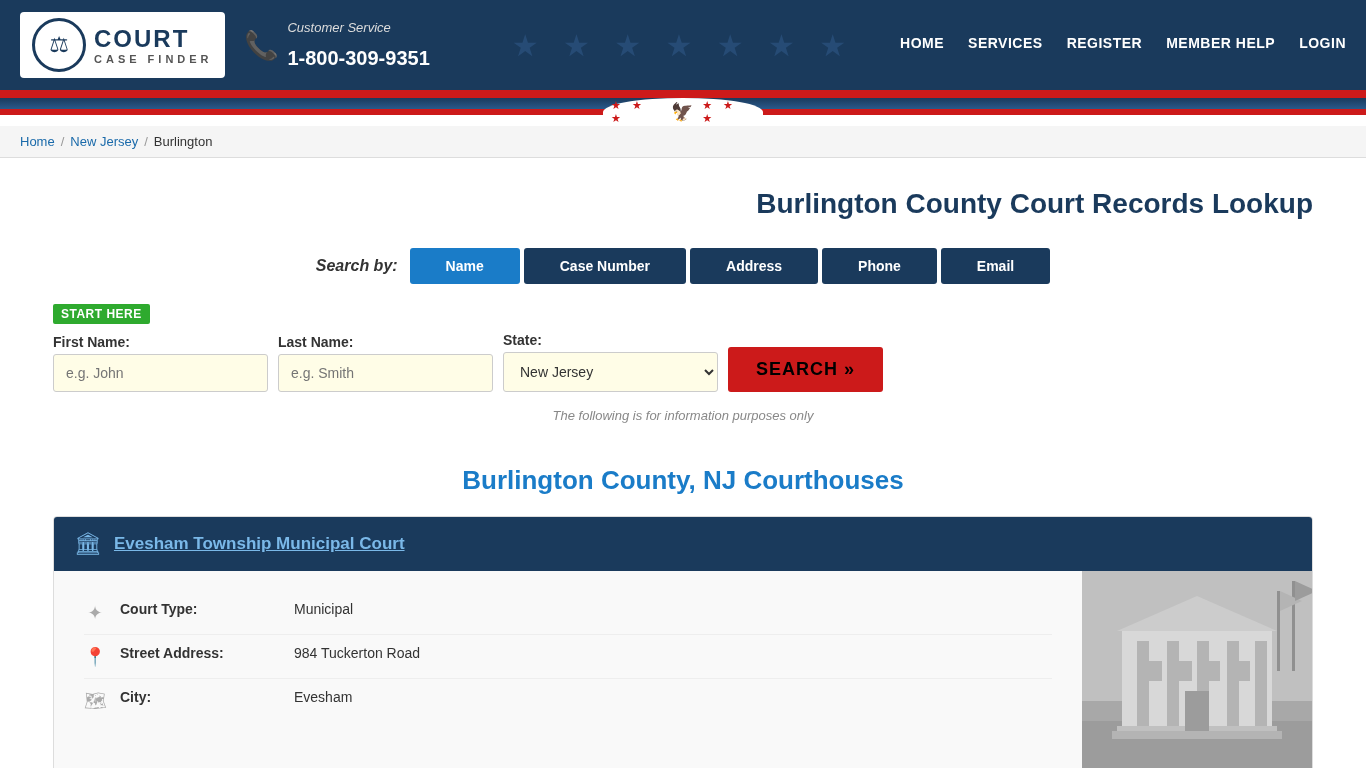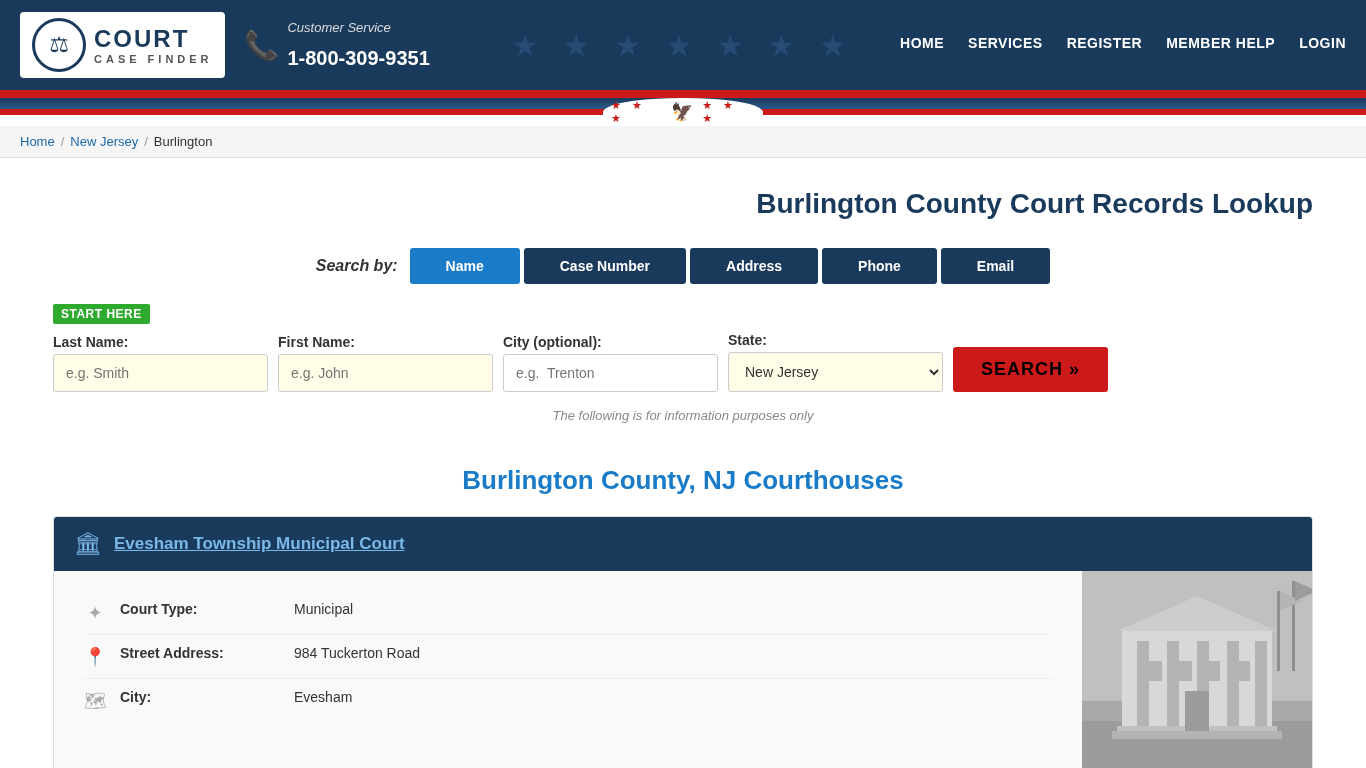--- a/index.html
+++ b/index.html
@@ -345,30 +345,26 @@
     <button class="tab-btn inactive">Phone</button>
     <button class="tab-btn inactive">Email</button>
   </div>
 
   
   <span class="start-here">START HERE</span>
 
   
   <div class="search-form">
     <div class="form-group">
+      <label>First Name:</label>
+      <input class="form-input" type="text" placeholder="e.g. John" style="">
+    </div>
+    <div class="form-group">
       <label>Last Name:</label>
       <input class="form-input" type="text" placeholder="e.g. Smith" style="">
-    </div>
-    <div class="form-group">
-      <label>First Name:</label>
-      <input class="form-input" type="text" placeholder="e.g. John" style="">
-    </div>
-    <div class="form-group">
-      <label>City (optional):</label>
-      <input class="form-input form-input-city" type="text" placeholder="e.g.  Trenton" style="">
     </div>
     <div class="form-group">
       <label>State:</label>
       <select class="form-select">
         <option value="NJ">New Jersey</option>
         <option value="AL">Alabama</option>
         <option value="AK">Alaska</option>
         <option value="AZ">Arizona</option>
         <option value="AR">Arkansas</option>
         <option value="CA">California</option>

